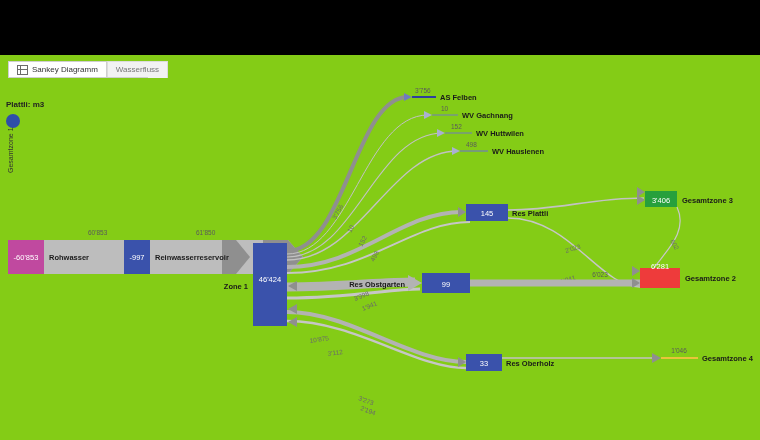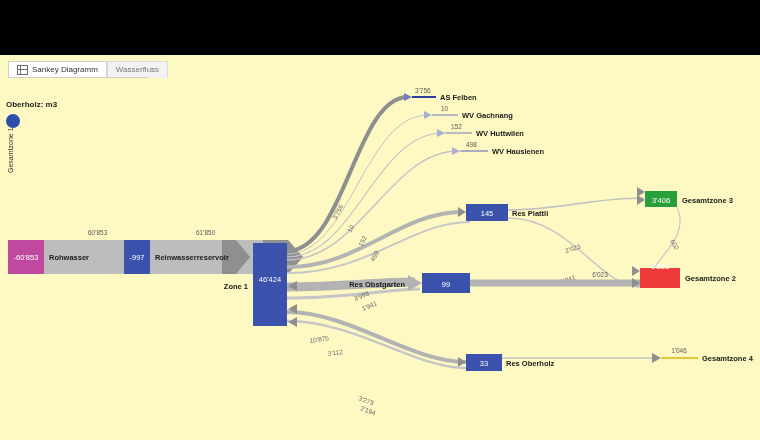--- a/index.html
+++ b/index.html
@@ -7,21 +7,21 @@
     width:760px;height:440px;
     background:#ffffff;
     font-family:"Liberation Sans", sans-serif;
     overflow:hidden;
     position:relative;
   }
   .topbar{
     position:absolute;left:0;top:0;width:760px;height:55px;background:#000000;
   }
   .app{
-    position:absolute;left:0;top:55px;width:760px;height:385px;background:#fef9c3;
+    position:absolute;left:0;top:55px;width:760px;height:385px;background:#84cc16;
   }
   
   .tabs{position:absolute;left:8px;top:6px;display:flex;align-items:flex-end;}
   .tab{
     height:16px;line-height:16px;padding:0 8px;font-size:8px;color:#333;
     border:1px solid #cfcfcf;border-bottom:none;background:#ffffff;
     display:flex;align-items:center;gap:4px;white-space:nowrap;
   }
   .tab.inactive{background:#f2f2f2;color:#777;border-color:#dcdcdc;}
   .tab-ul{position:absolute;left:8px;top:22px;width:140px;height:1px;background:#cfcfcf;}
@@ -67,21 +67,21 @@
       <span class="grid-icon"></span>
       <span>Sankey Diagramm</span>
     </div>
     <div class="tab inactive">
       <span>Wasserfluss</span>
     </div>
   </div>
   <div class="tab-ul"></div>
 
 
-  <div class="unit">Oberholz: m3</div>
+  <div class="unit">Plattli: m3</div>
 
   <svg class="sankey" viewBox="0 0 760 385">
 
     <defs>
       <marker id="arrGray" markerWidth="7" markerHeight="7" refX="6" refY="3.5" orient="auto">
         <path d="M0,0 L7,3.5 L0,7 z" fill="#8f8f8f"></path>
       </marker>
       <marker id="arrGray2" markerWidth="6" markerHeight="6" refX="5.5" refY="3" orient="auto">
         <path d="M0,0 L6,3 L0,6 z" fill="#9a9a9a"></path>
       </marker>

